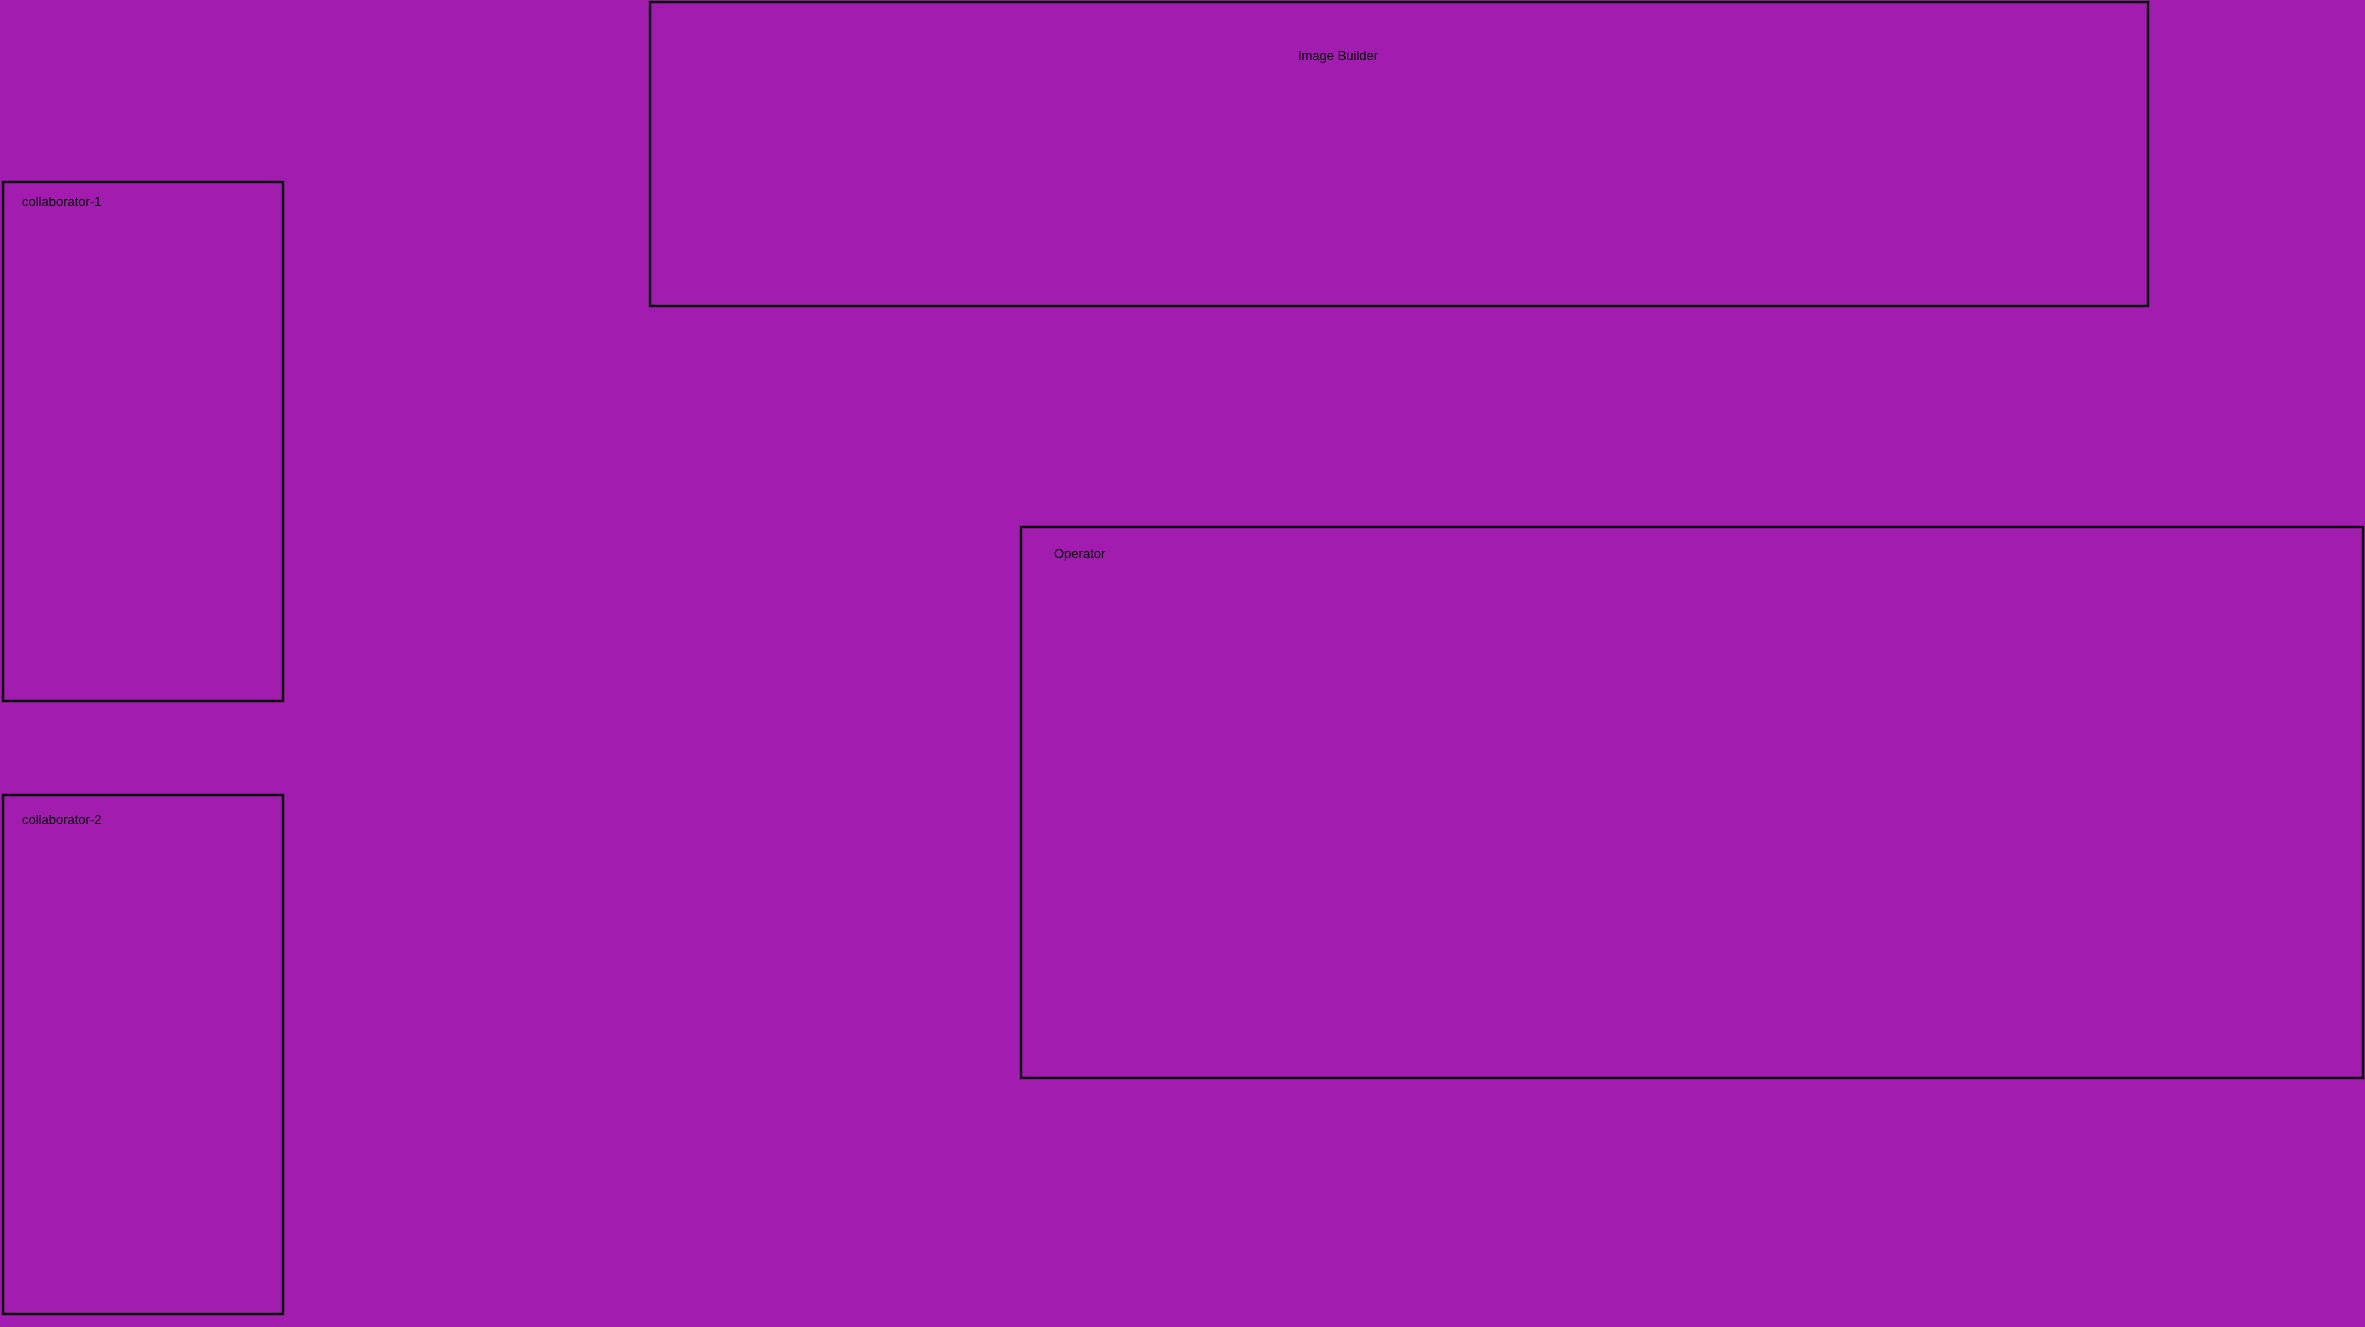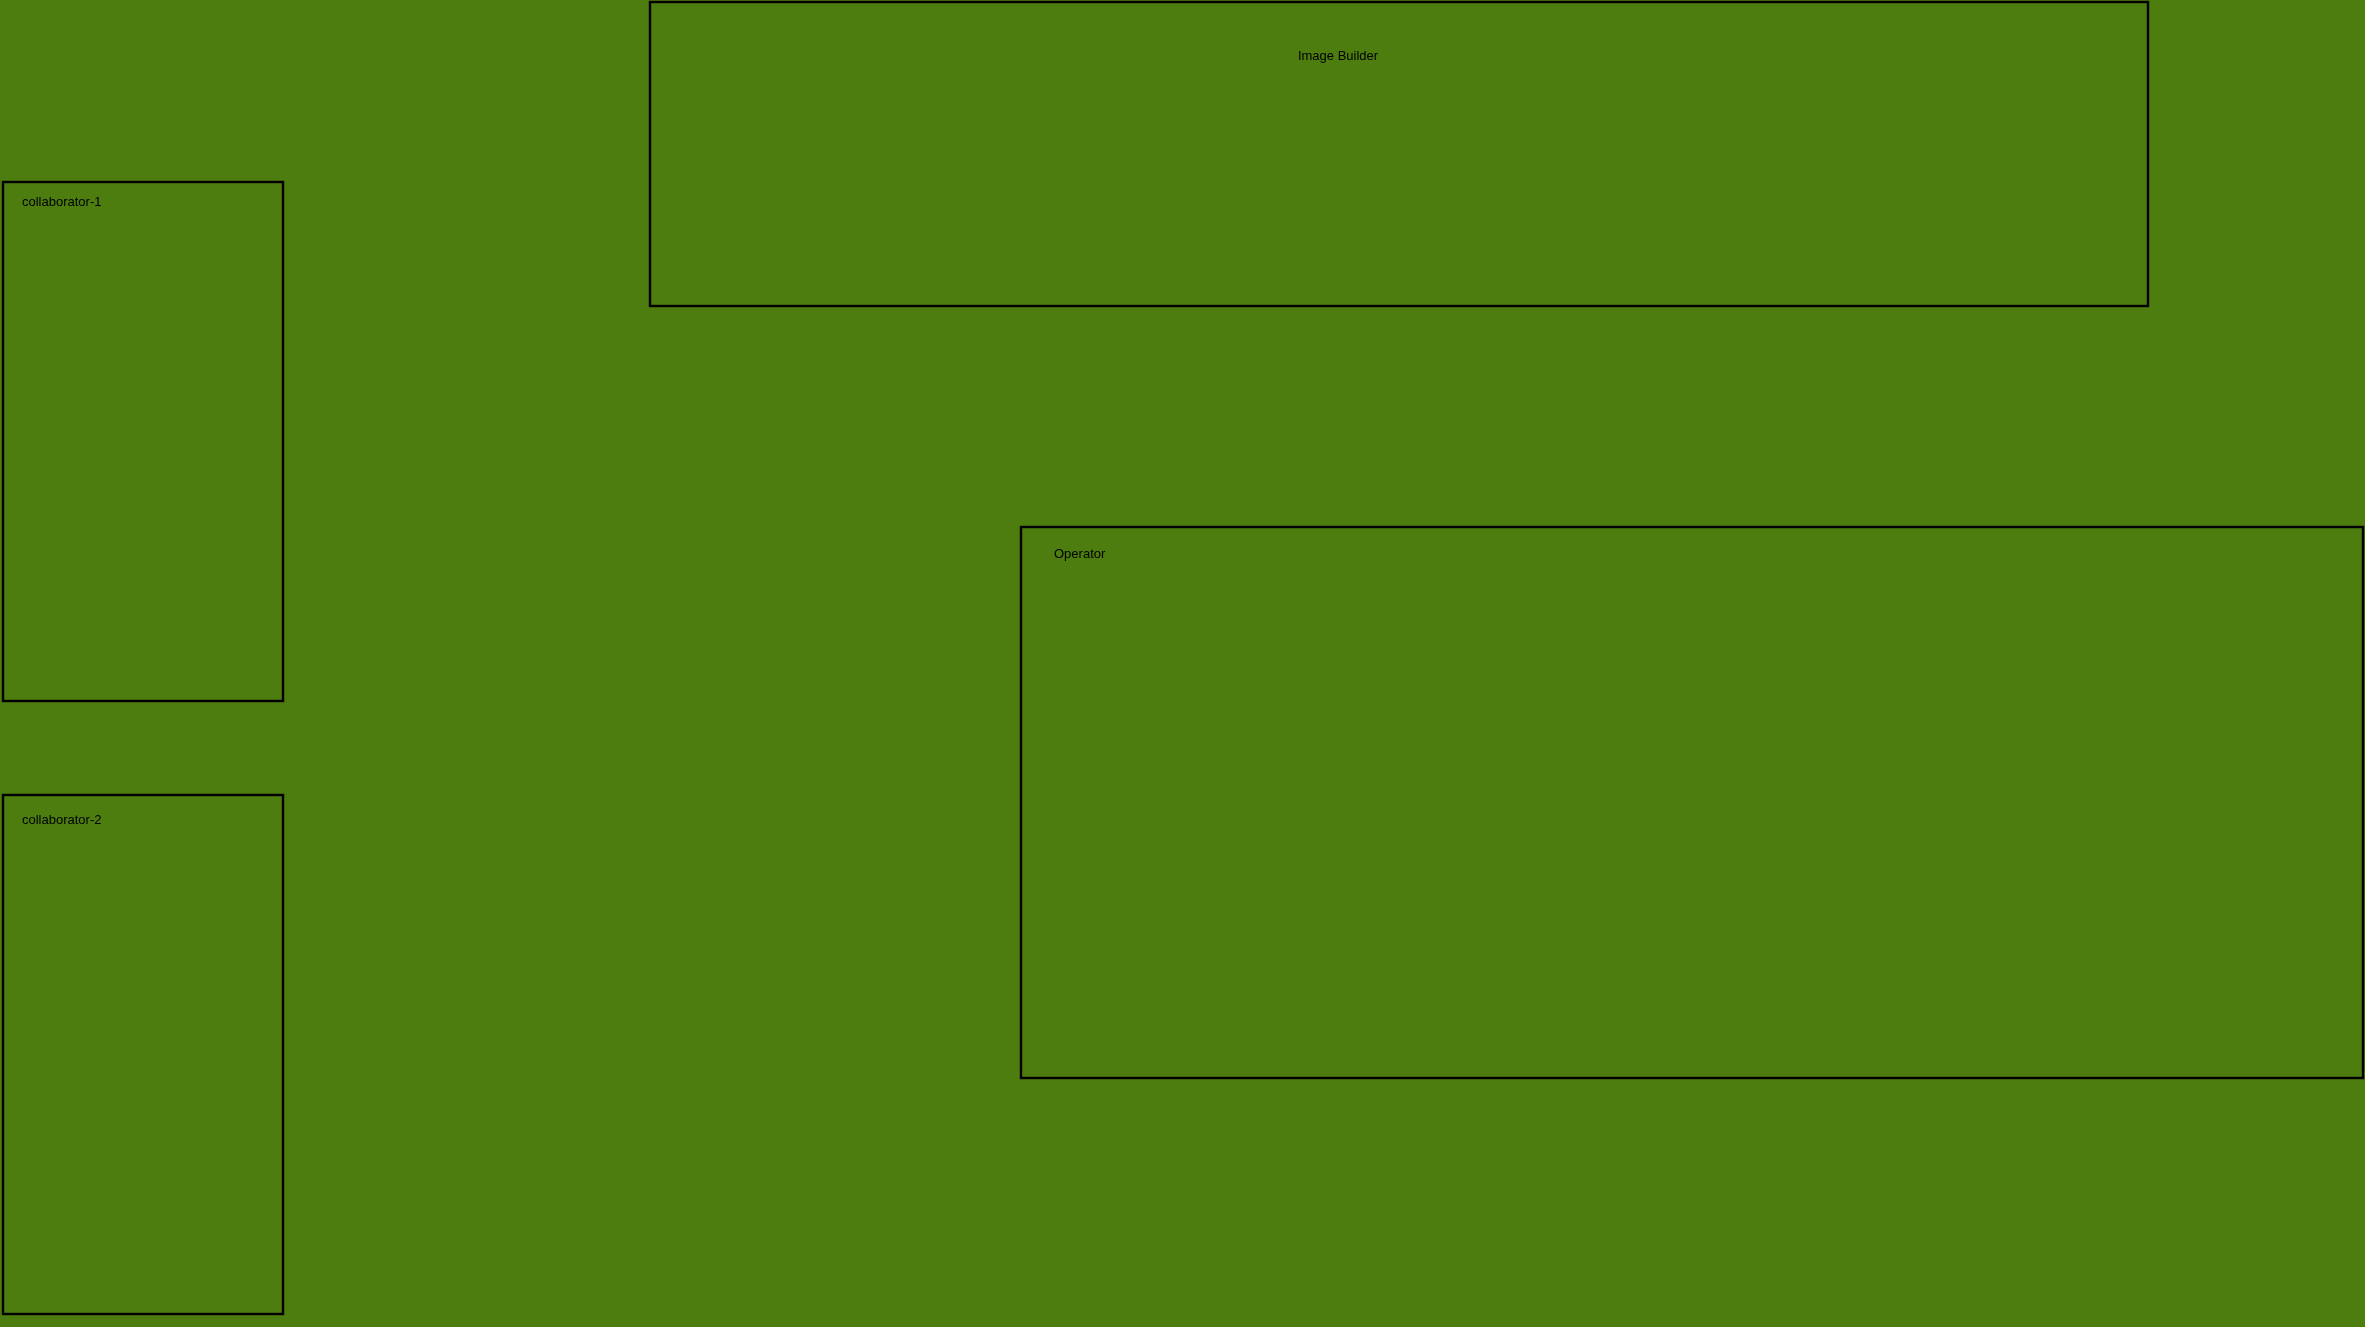--- a/index.html
+++ b/index.html
@@ -1,19 +1,19 @@
 <!DOCTYPE html>
 <html><head>
 <meta charset="utf-8">
 <title>Confidential Space architecture diagram</title>
 <style>
   html,body{margin:0;padding:0;background:#ffffff;}
   body{width:2365px;height:1327px;overflow:hidden;
        font-family:"Liberation Sans",sans-serif;}
-  #stage{position:relative;width:2365px;height:1327px;background:#4d7c0f;}
+  #stage{position:relative;width:2365px;height:1327px;background:#a21caf;}
   svg#diagram{position:absolute;left:0;top:0;width:2365px;height:1327px;}
   text{font-family:"Liberation Sans",sans-serif;fill:#000000;font-size:13px;
        dominant-baseline:alphabetic;}
   .cont{fill:none;stroke:#000000;stroke-width:2.4;}
 </style>
 </head>
 <body>
 
 <div id="stage">
 <svg id="diagram" viewBox="0 0 2365 1327" xmlns="http://www.w3.org/2000/svg">

